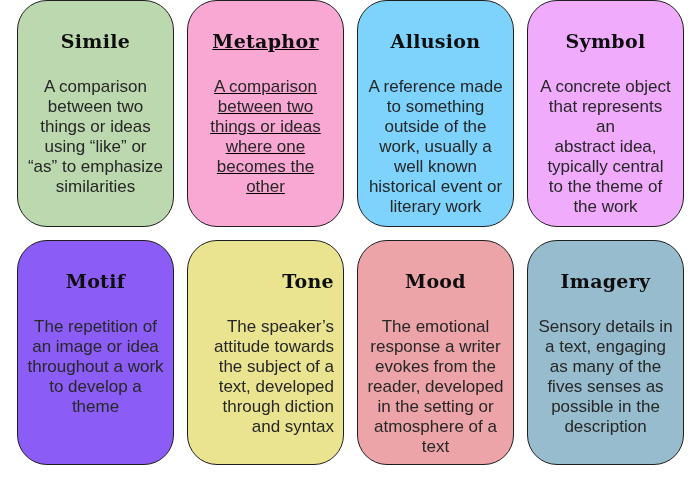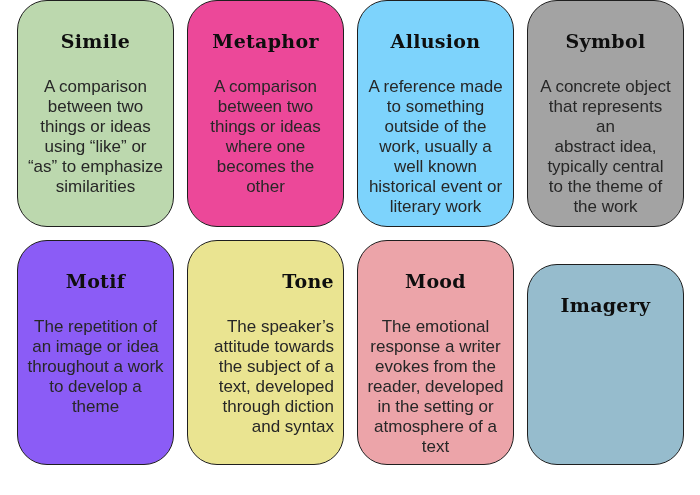--- a/index.html
+++ b/index.html
@@ -53,42 +53,42 @@
   <div class="card" style="background: rgb(188, 216, 174); border-color: rgb(31, 31, 31);">
     <h2 class="card-title">Simile</h2>
     <p class="card-def">A comparison
 between two
 things or ideas
 using “like” or
 “as” to emphasize
 similarities</p>
   </div>
 
-  <div class="card" style="background: #ec4899; border-color: rgb(31, 31, 31);">
+  <div class="card" style="background: #f9a8d4; border-color: rgb(31, 31, 31); text-decoration: underline;">
     <h2 class="card-title">Metaphor</h2>
     <p class="card-def">A comparison
 between two
 things or ideas
 where one
 becomes the
 other</p>
   </div>
 
   <div class="card" style="background: #7dd3fc; border-color: rgb(31, 31, 31);">
     <h2 class="card-title">Allusion</h2>
     <p class="card-def">A reference made
 to something
 outside of the
 work, usually a
 well known
 historical event or
 literary work</p>
   </div>
 
-  <div class="card" style="background: #a3a3a3; border-color: rgb(31, 31, 31);">
+  <div class="card" style="background: #f0abfc; border-color: rgb(31, 31, 31);">
     <h2 class="card-title">Symbol</h2>
     <p class="card-def">A concrete object
 that represents an
 abstract idea,
 typically central
 to the theme of
 the work</p>
   </div>
 
   <div class="card" style="background: #8b5cf6; border-color: rgb(31, 31, 31);">
@@ -114,17 +114,23 @@
     <h2 class="card-title">Mood</h2>
     <p class="card-def">The emotional
 response a writer
 evokes from the
 reader, developed
 in the setting or
 atmosphere of a
 text</p>
   </div>
 
-  <div class="card" style="background: rgb(150, 188, 205); border-color: rgb(31, 31, 31); margin-top: 24px;">
+  <div class="card" style="background: rgb(150, 188, 205); border-color: rgb(31, 31, 31);">
     <h2 class="card-title">Imagery</h2>
+    <p class="card-def">Sensory details in
+a text, engaging
+as many of the
+fives senses as
+possible in the
+description</p>
   </div>
 
 </div>
 
 </body></html>

